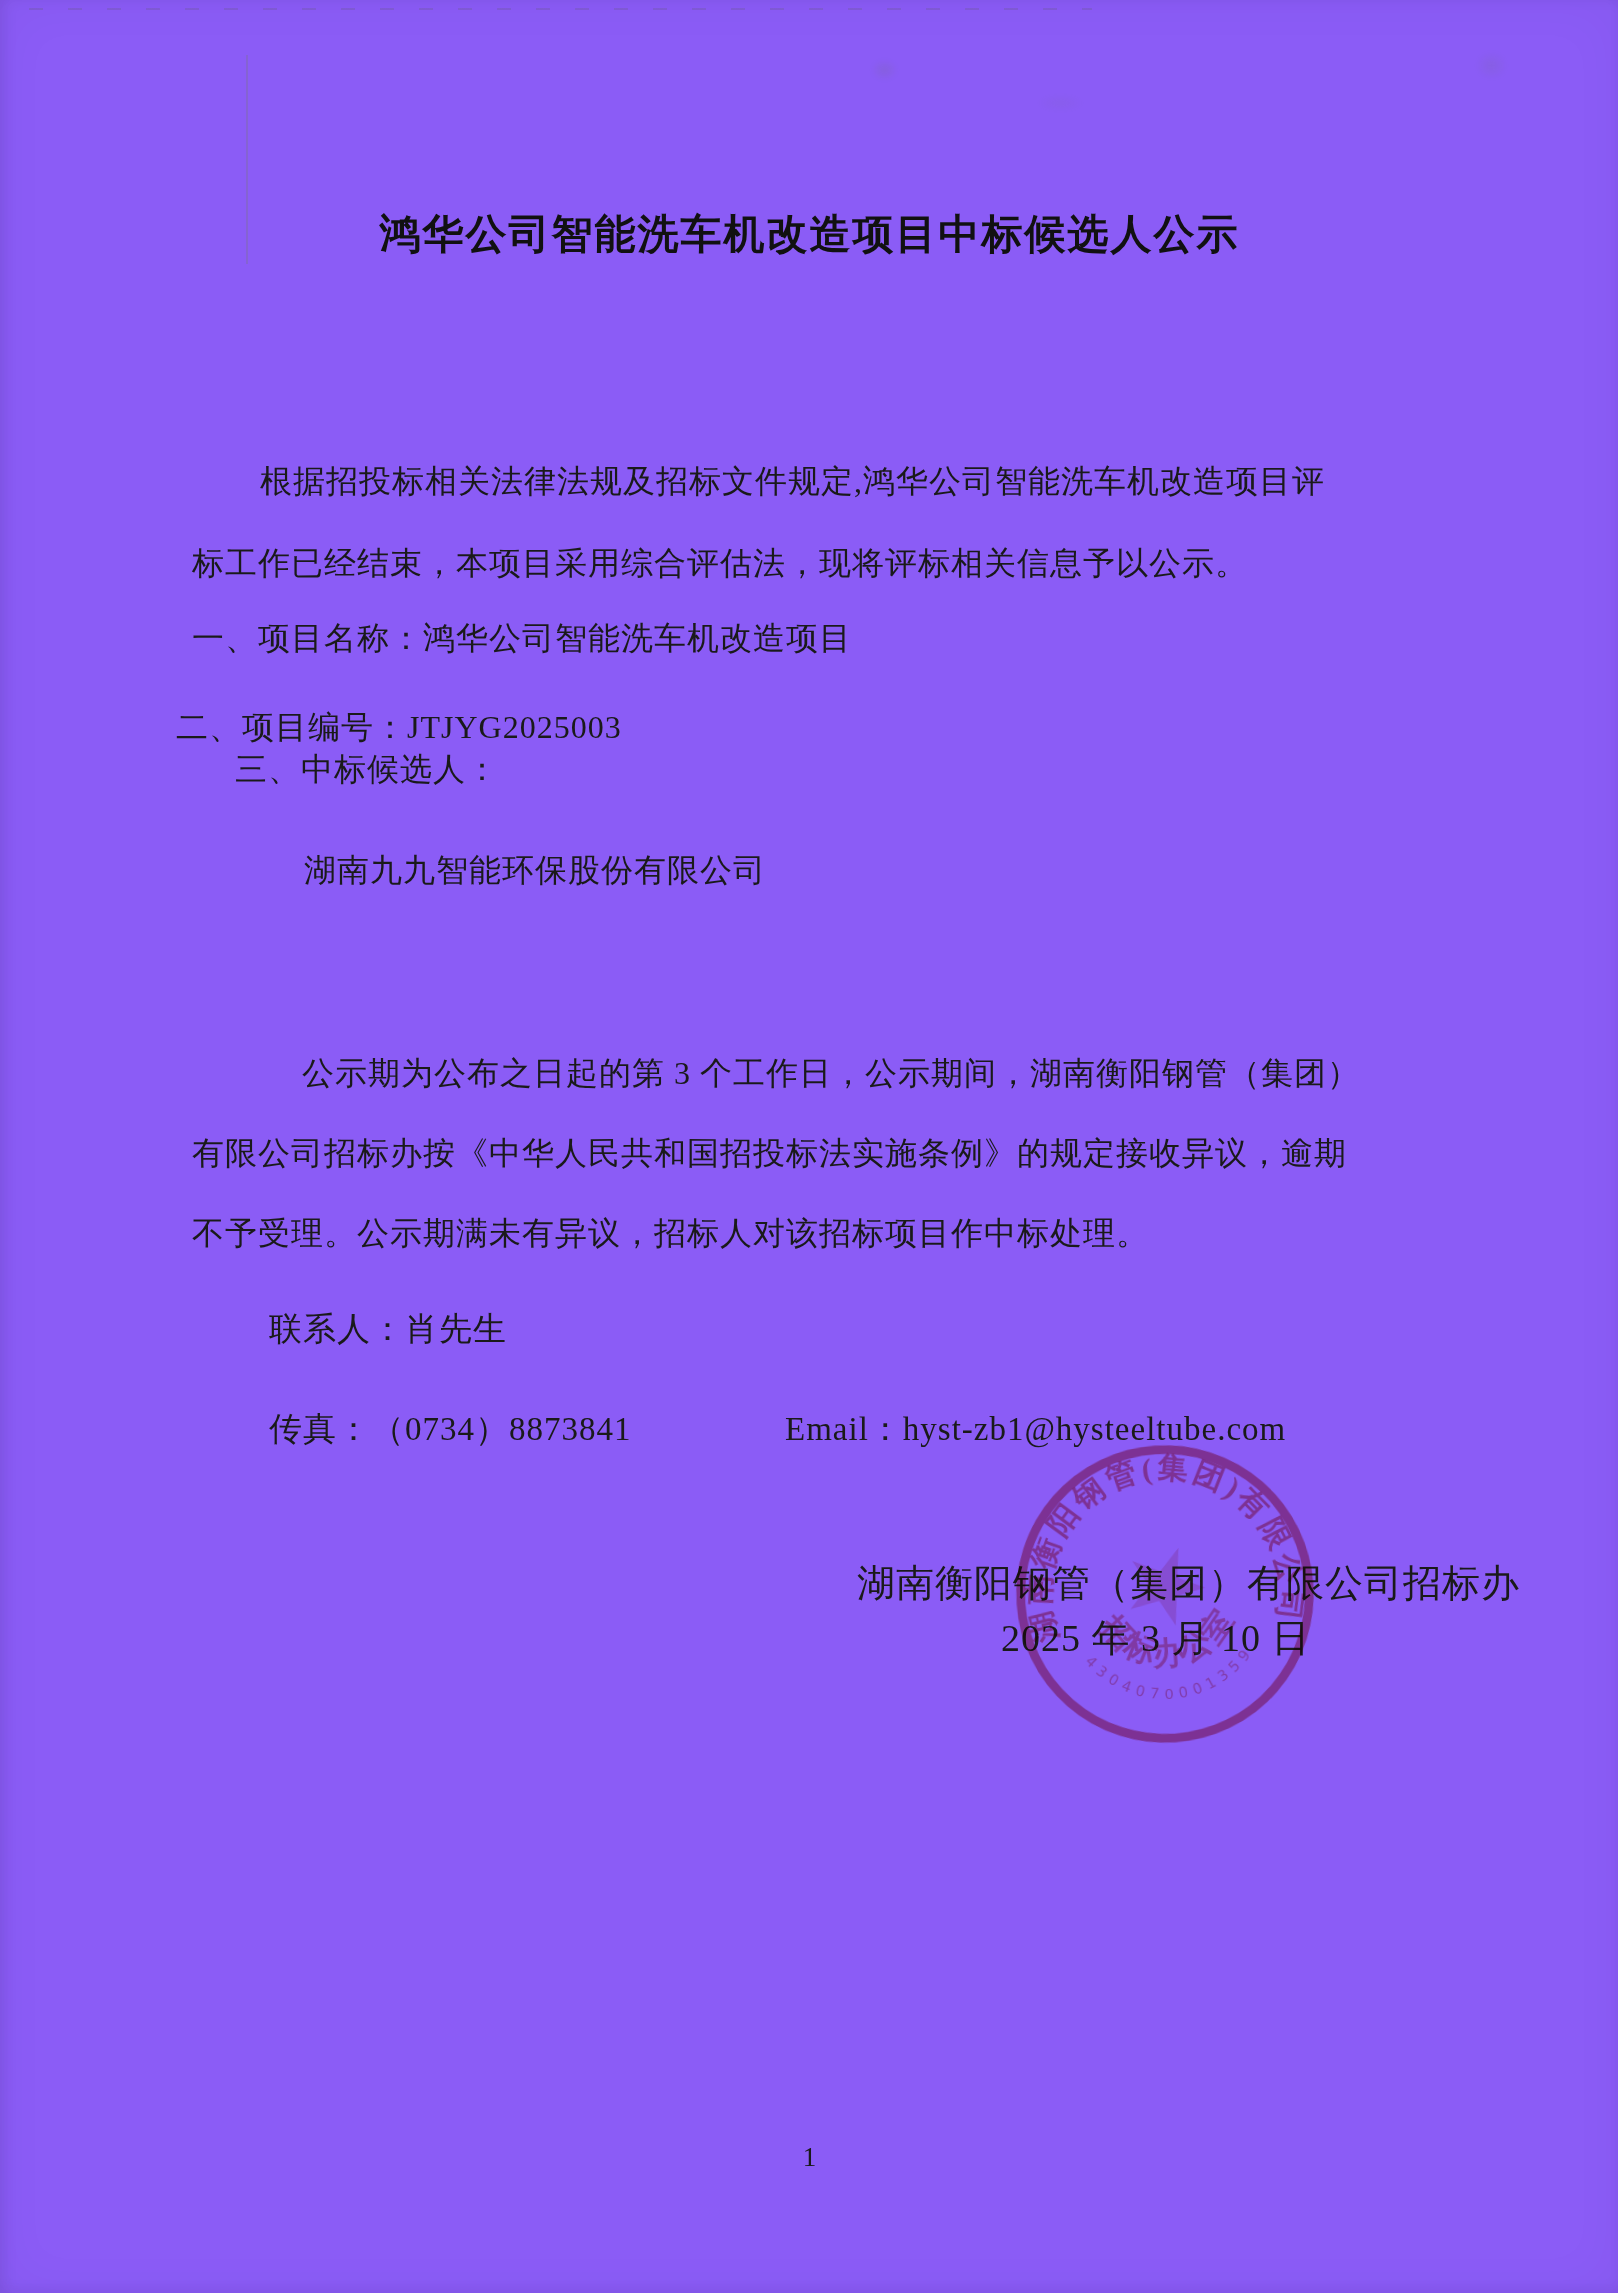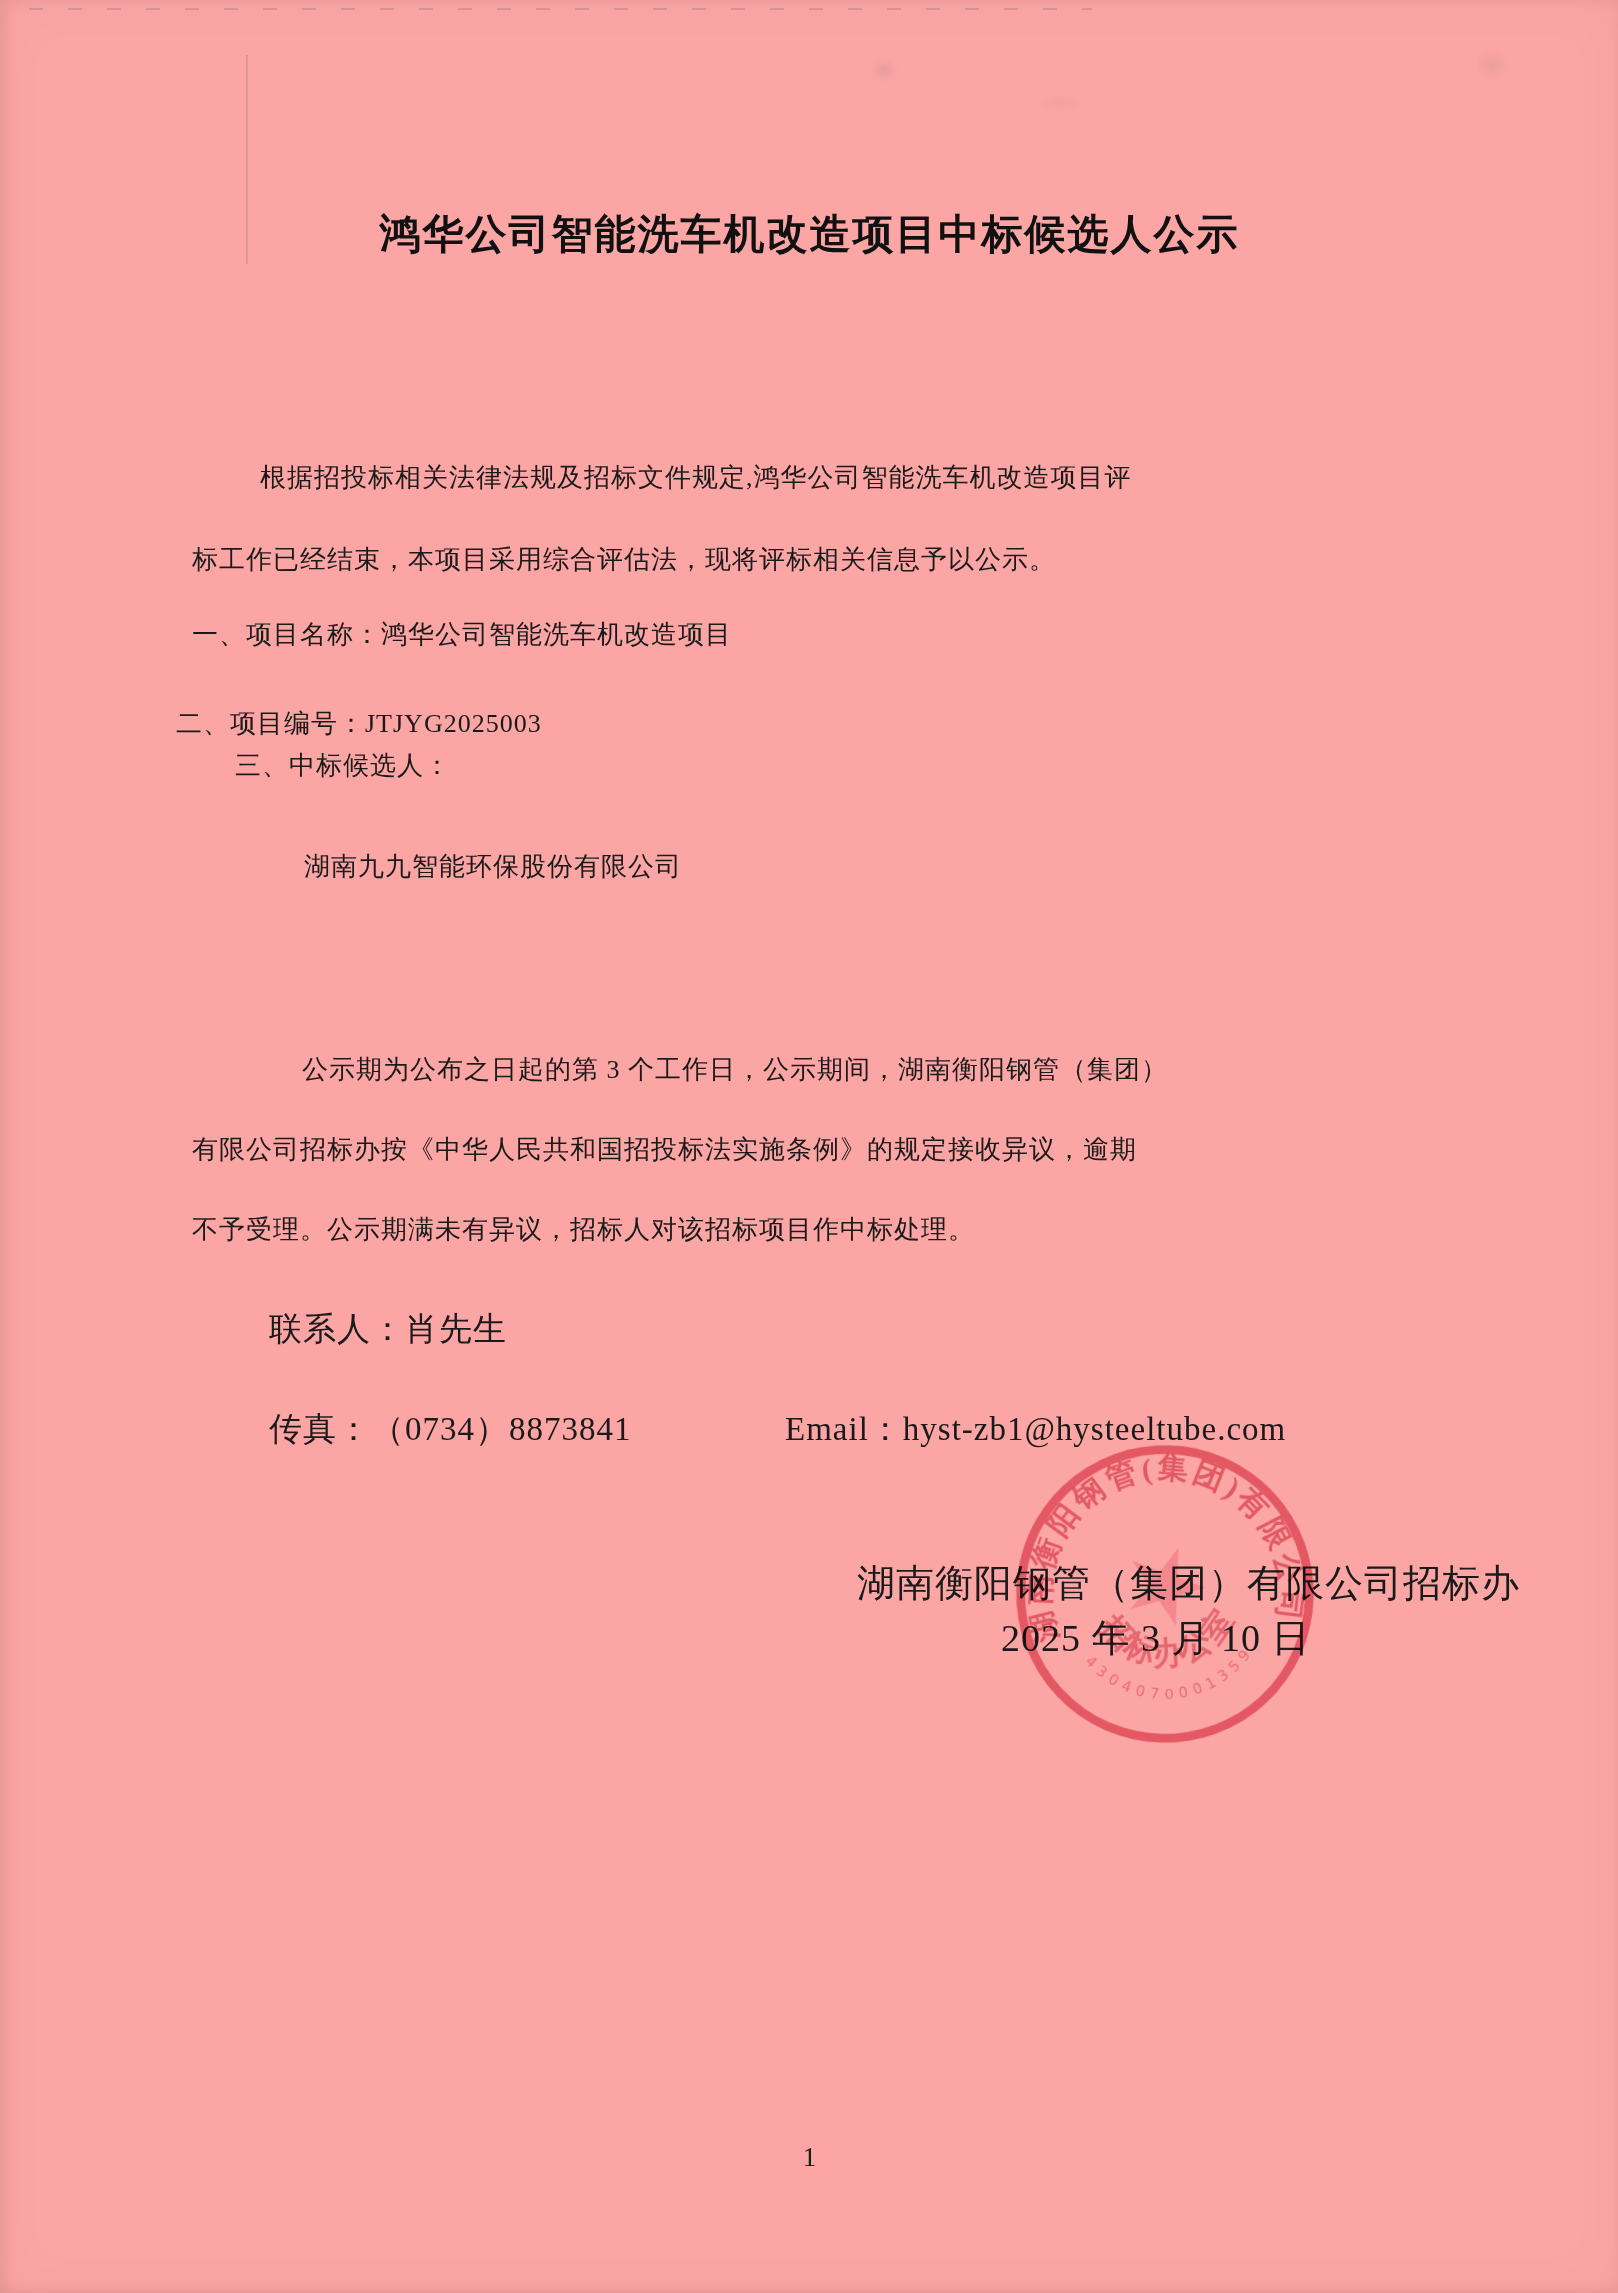--- a/index.html
+++ b/index.html
@@ -1,24 +1,24 @@
 <!DOCTYPE html>
 <html style="--stamp-color: #dc5a72;"><head>
 <meta charset="utf-8">
 <style>
   :root { --stamp-color:#dc5a72; }
   html,body { margin:0; padding:0; background:#ffffff; }
   .page {
     position:relative; width:1619px; height:2294px;
-    background:#fca5a5; overflow:hidden;
+    background:#8b5cf6; overflow:hidden;
     font-family:"Liberation Serif","DejaVu Serif",serif;
     color:#1a1a1a;
     box-shadow: inset 0 0 59px rgba(0,0,0,0.035), inset 5.9px 0 13.7px rgba(0,0,0,0.05), inset 0 -5.9px 13.7px rgba(0,0,0,0.03);
   }
-  .line { position:absolute; white-space:nowrap; font-size:26px; letter-spacing:1px; }
+  .line { position:absolute; white-space:nowrap; font-size:32px; letter-spacing:1px; }
   .doc-title {
     position:absolute; top:207px; left:0; right:0; text-align:center;
     font-family:"Liberation Sans","DejaVu Sans",sans-serif;
     font-weight:bold; font-size:41px; letter-spacing:2px; color:#111;
   }
   .contact { font-size:33px; }
   .sig { font-size:38px; }
   .page-num { position:absolute; top:2142px; left:0; right:0; text-align:center; font-size:27px; }
 
   

